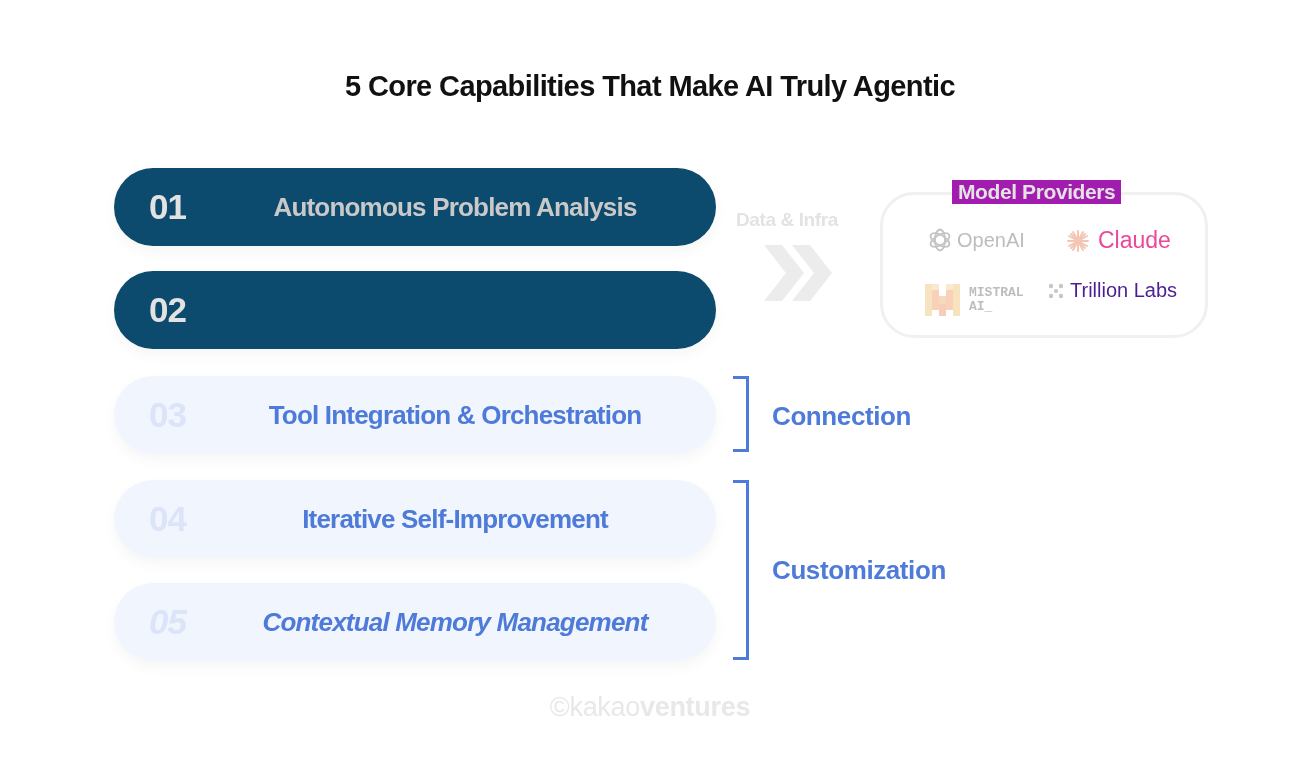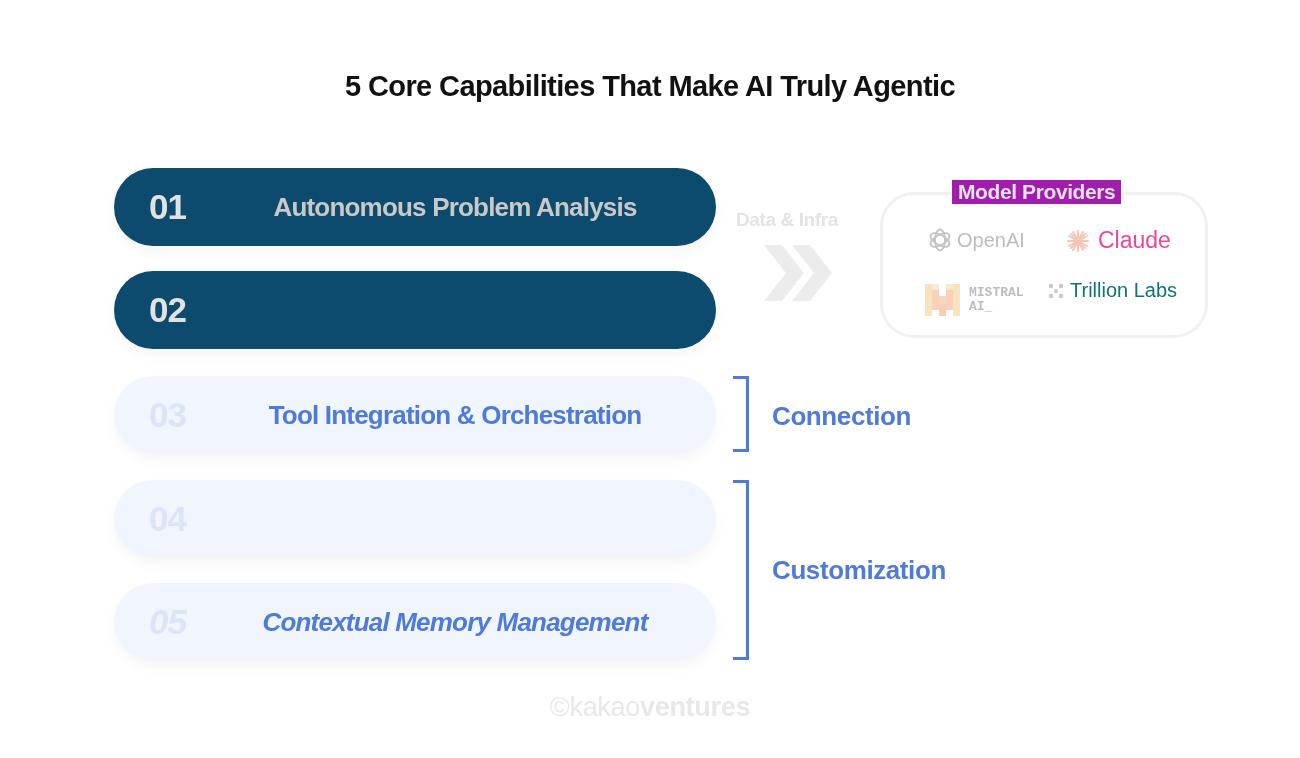--- a/index.html
+++ b/index.html
@@ -52,21 +52,21 @@
       font-size: 21px; font-weight: 700; color: #e3e3e3; letter-spacing: -0.4px;
     }
     .logo { position: absolute; display: flex; align-items: center; }
     .logo-openai { left: 927px; top: 227px; }
     .logo-openai span { font-size: 20px; color: #bdbdbd; margin-left: 4px; }
     .logo-claude { left: 1067px; top: 227px; }
     .logo-claude span { font-family: Liberation Sans, sans-serif; font-size: 23px; color: #ec4899; margin-left: 9px; }
     .logo-mistral { left: 925px; top: 272px; margin-top: 12px; }
     .logo-mistral .mtext { font-family: "Liberation Mono", "DejaVu Sans Mono", monospace; font-size: 13px; line-height: 14px; color: #bdbdbd; font-weight: 700; margin-left: 8px; }
     .logo-trillion { left: 1047px; top: 279px; }
-    .logo-trillion span { font-size: 20px; color: #0f766e; margin-left: 5px; font-weight: 300; }
+    .logo-trillion span { font-size: 20px; color: #4c1d95; margin-left: 5px; font-weight: 300; }
 
     .footer {
       position: absolute; left: 0; top: 692px; width: 1300px; text-align: center;
       font-size: 27px; color: #e8e8e8; letter-spacing: -0.3px;
     }
     .footer .light { font-weight: 400; }
     .footer .bold { font-weight: 700; }
   </style>
 </head>
 <body>
@@ -79,20 +79,21 @@
 </div>
 <div class="pill dim" style="top:271px;">
   <span class="num">02</span>
 </div>
 <div class="pill active" style="top:376px;">
   <span class="num">03</span>
   <span class="label">Tool Integration &amp; Orchestration</span>
 </div>
 <div class="pill active" style="top:480px;">
   <span class="num">04</span>
+  <span class="label">Iterative Self-Improvement</span>
 </div>
 <div class="pill active" style="top:583px;font-style:italic;">
   <span class="num">05</span>
   <span class="label">Contextual Memory Management</span>
 </div>
 
 <div class="bracket" style="left:733px; top:376px; height:76px;"></div>
 <div class="group-label" style="left:772px; top:401px;">Connection</div>
 
 <div class="bracket" style="left:733px; top:480px; height:180px;"></div>

